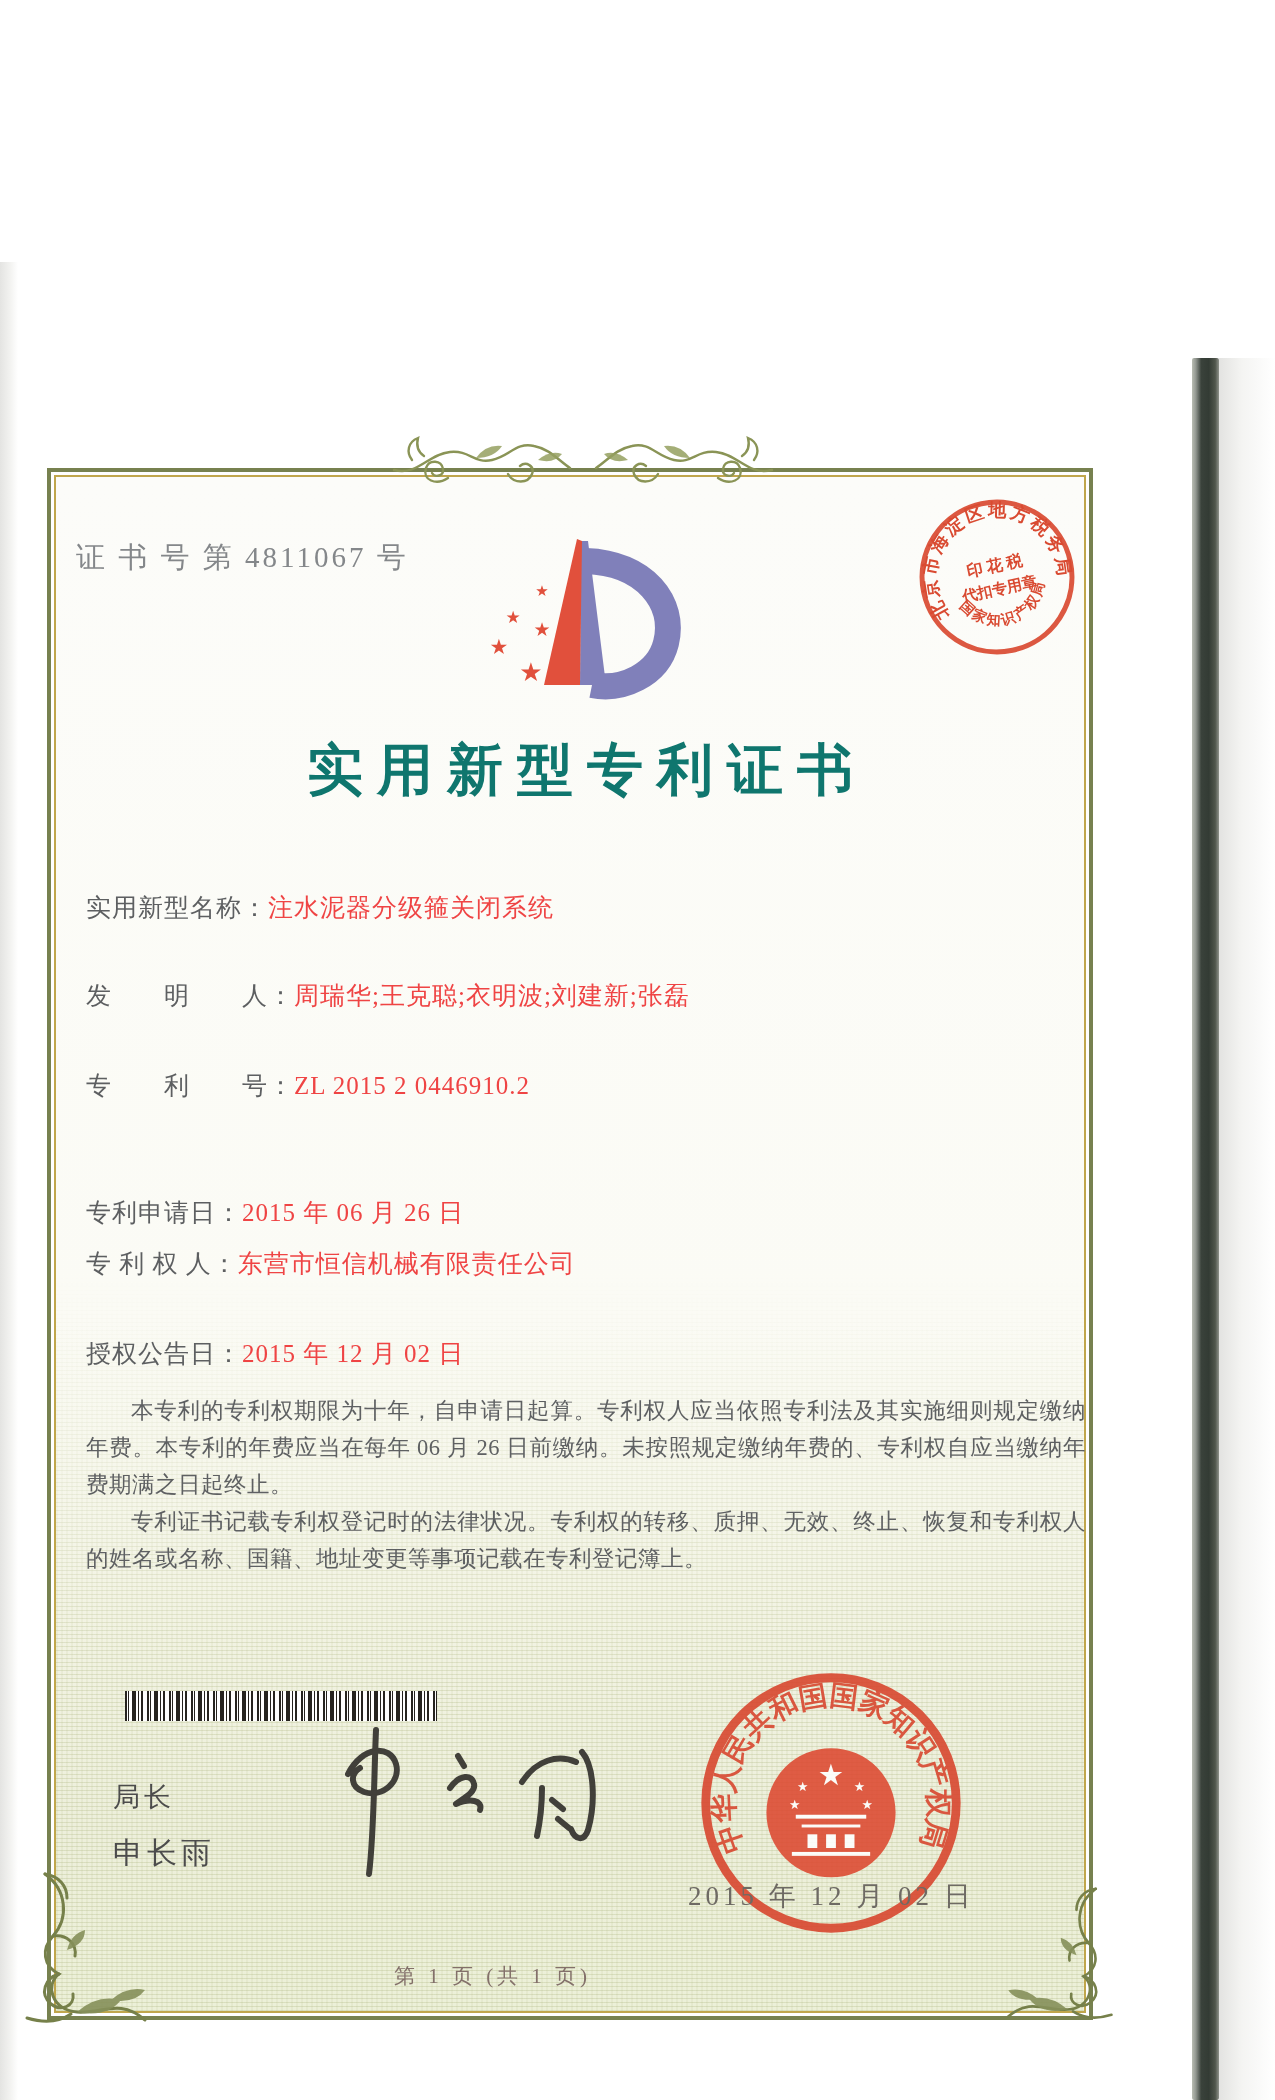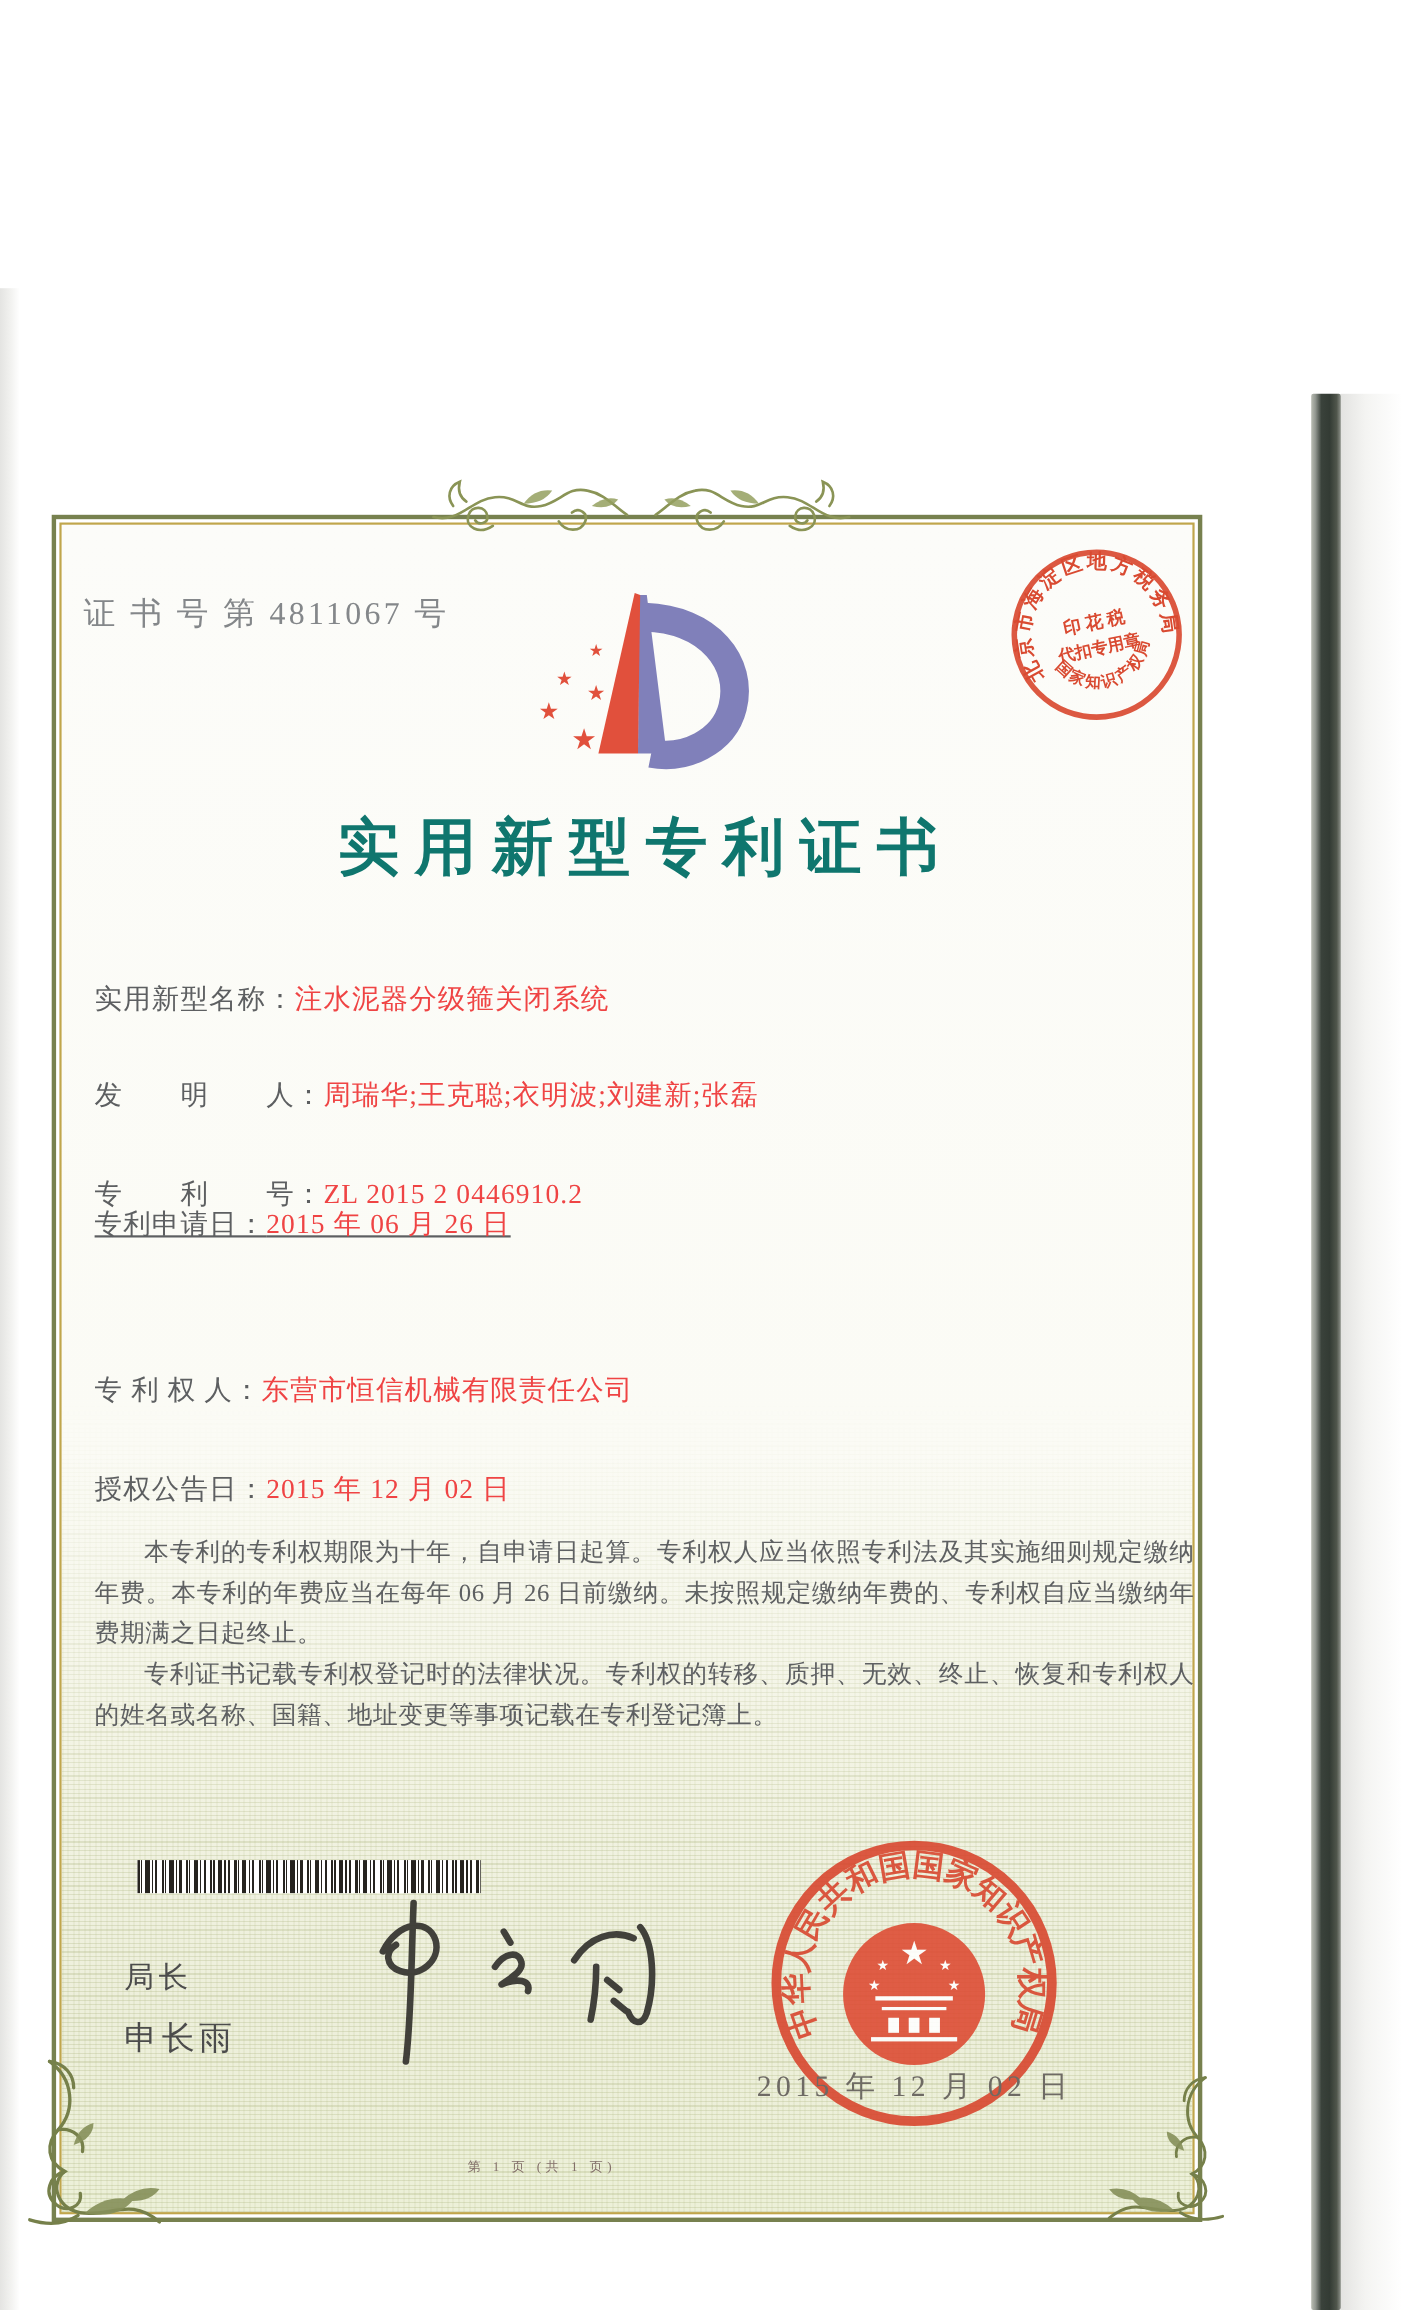--- a/index.html
+++ b/index.html
@@ -49,21 +49,21 @@
   }
 
   .doc-title{
     left:64px;top:733px;width:1046px;text-align:center;
     font-size:56px;font-weight:bold;color:#0f766e;letter-spacing:14px;
   }
 
   .field{left:86px;font-size:25px;color:#5d5f61;letter-spacing:1px;white-space:nowrap;}
   .field .lbl{color:#5d5f61;}
   .field .val{color:#ef4444;}
-  .f0{top:891px;} .f1{top:979px;} .f2{top:1069px;} .f3{top:1096px;text-decoration:underline;} .f4{top:1247px;} .f5{top:1337px;}
+  .f0{top:891px;} .f1{top:979px;} .f2{top:1069px;} .f3{top:1196px;} .f4{top:1247px;} .f5{top:1337px;}
 
   .body-text{
     left:86px;top:1392px;width:1000px;
     font-size:22.5px;line-height:37px;color:#5e6062;text-align:justify;
   }
   .body-text p{margin:0;text-indent:2em;letter-spacing:.5px;}
 
   .barcode{
     left:125px;top:1691px;width:312px;height:30px;background-color:#ffffff;
     background-image:repeating-linear-gradient(90deg,
@@ -79,21 +79,21 @@
   .director-name{left:113px;top:1833px;font-size:30px;color:#4c4c4c;
     font-family:"Liberation Sans","DejaVu Sans",sans-serif;letter-spacing:4px;}
 
   .signature-svg{left:290px;top:1716px;}
   .seal-svg{left:694px;top:1666px;}
   .seal-date{
     left:688px;top:1878px;font-size:27px;color:#6e6a64;letter-spacing:4px;z-index:5;
   }
   .footer{
     left:47px;top:1962px;width:891px;text-align:center;
-    font-size:12px;color:#83706a;letter-spacing:4px;
+    font-size:21px;color:#83706a;letter-spacing:4px;
   }
   .stamp-svg{left:916px;top:496px;transform:rotate(-12deg);}
   .logo-svg{left:480px;top:533px;}
   .dragons-svg{left:388px;top:430px;}
   .corner-bl{left:15px;top:1870px;}
   .corner-br{left:982px;top:1880px;transform:scaleX(-1);}
 </style>
 </head>
 <body>
 

